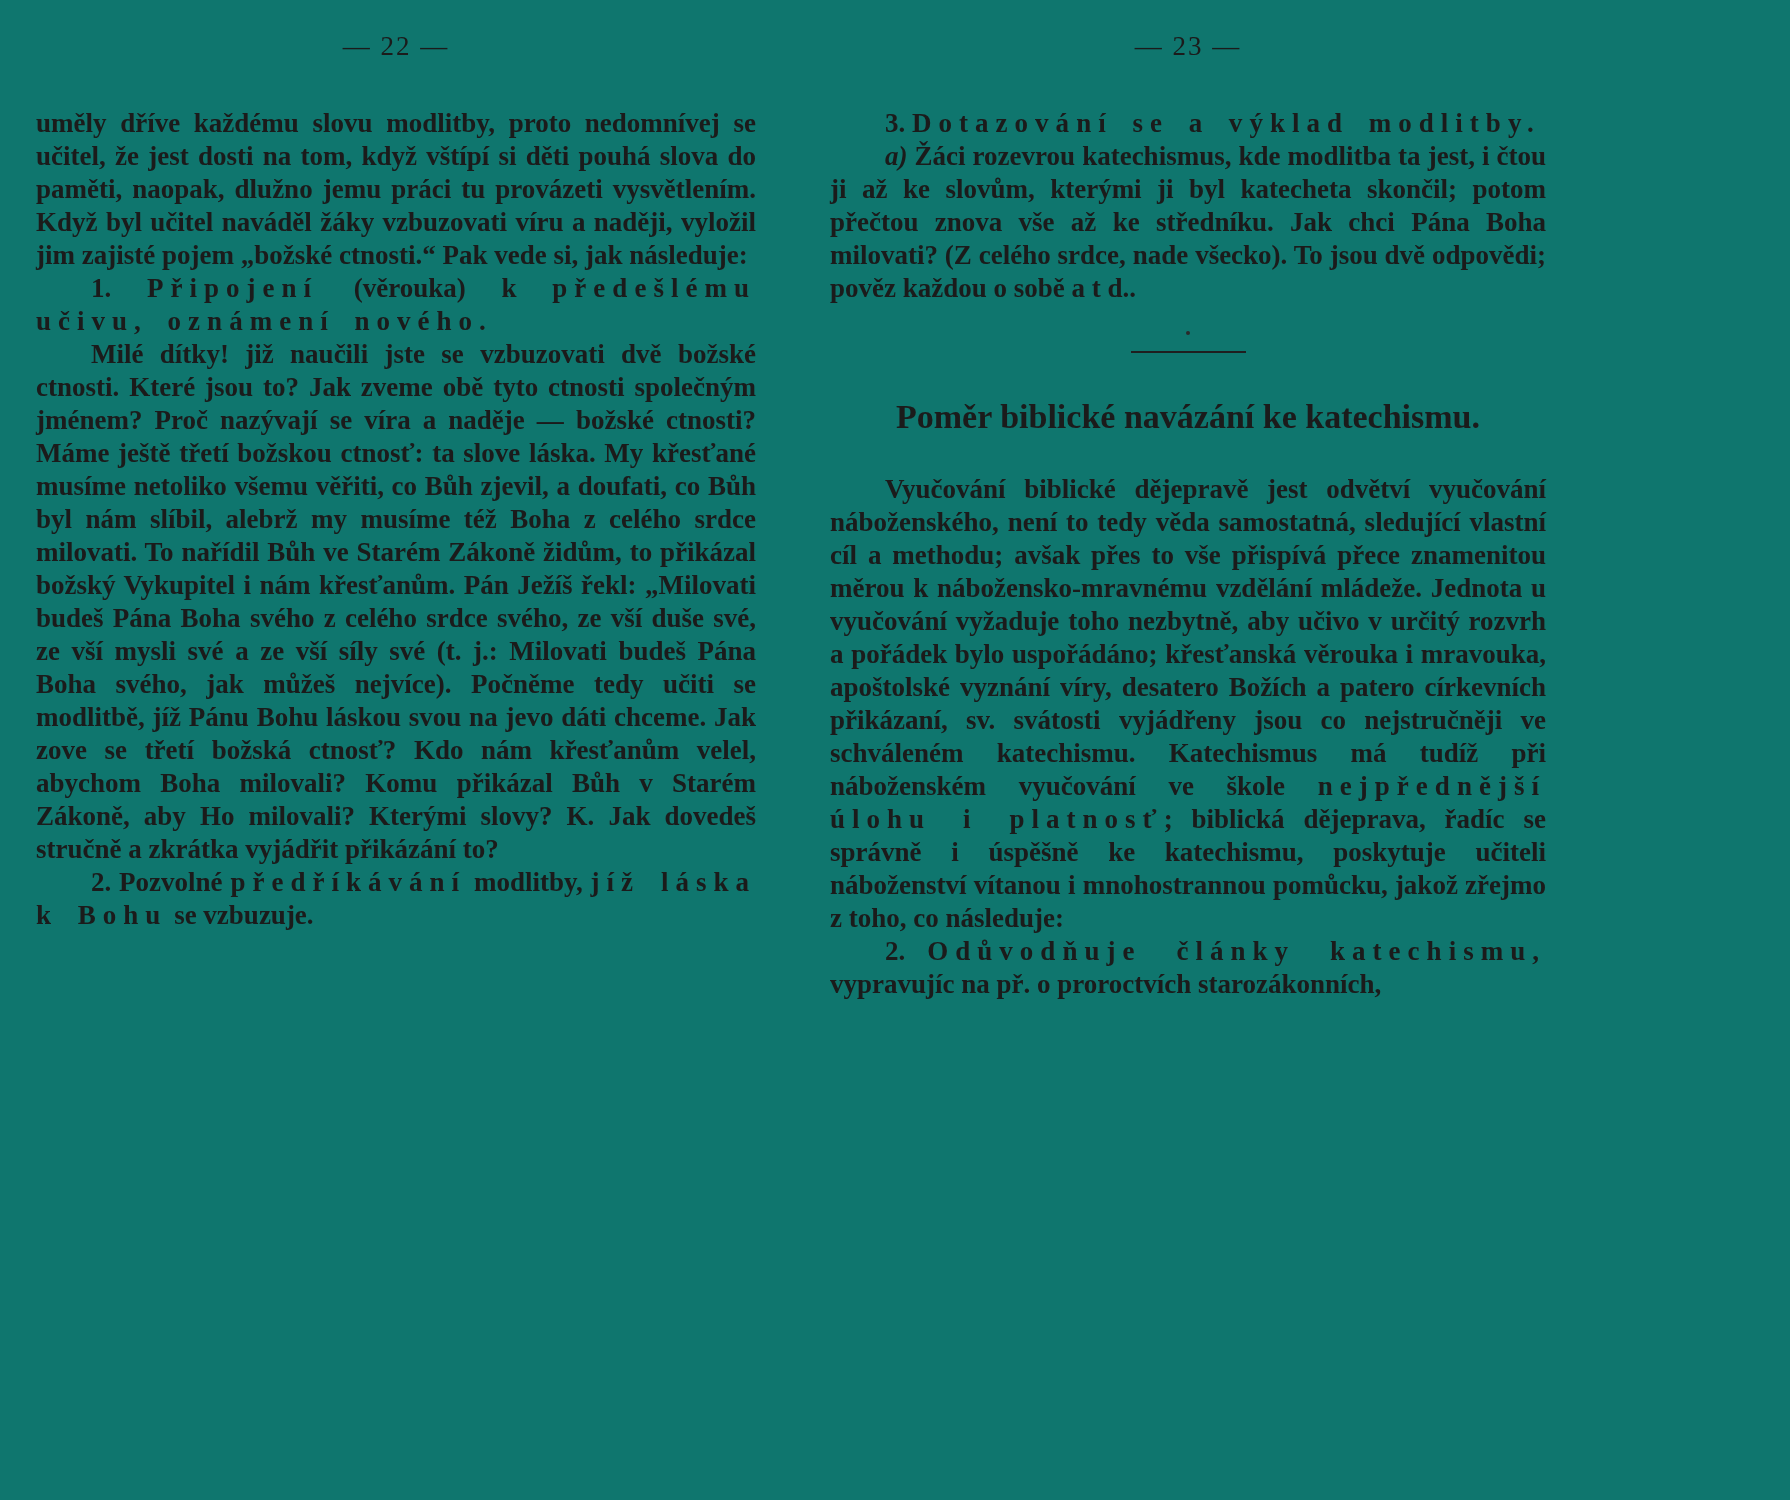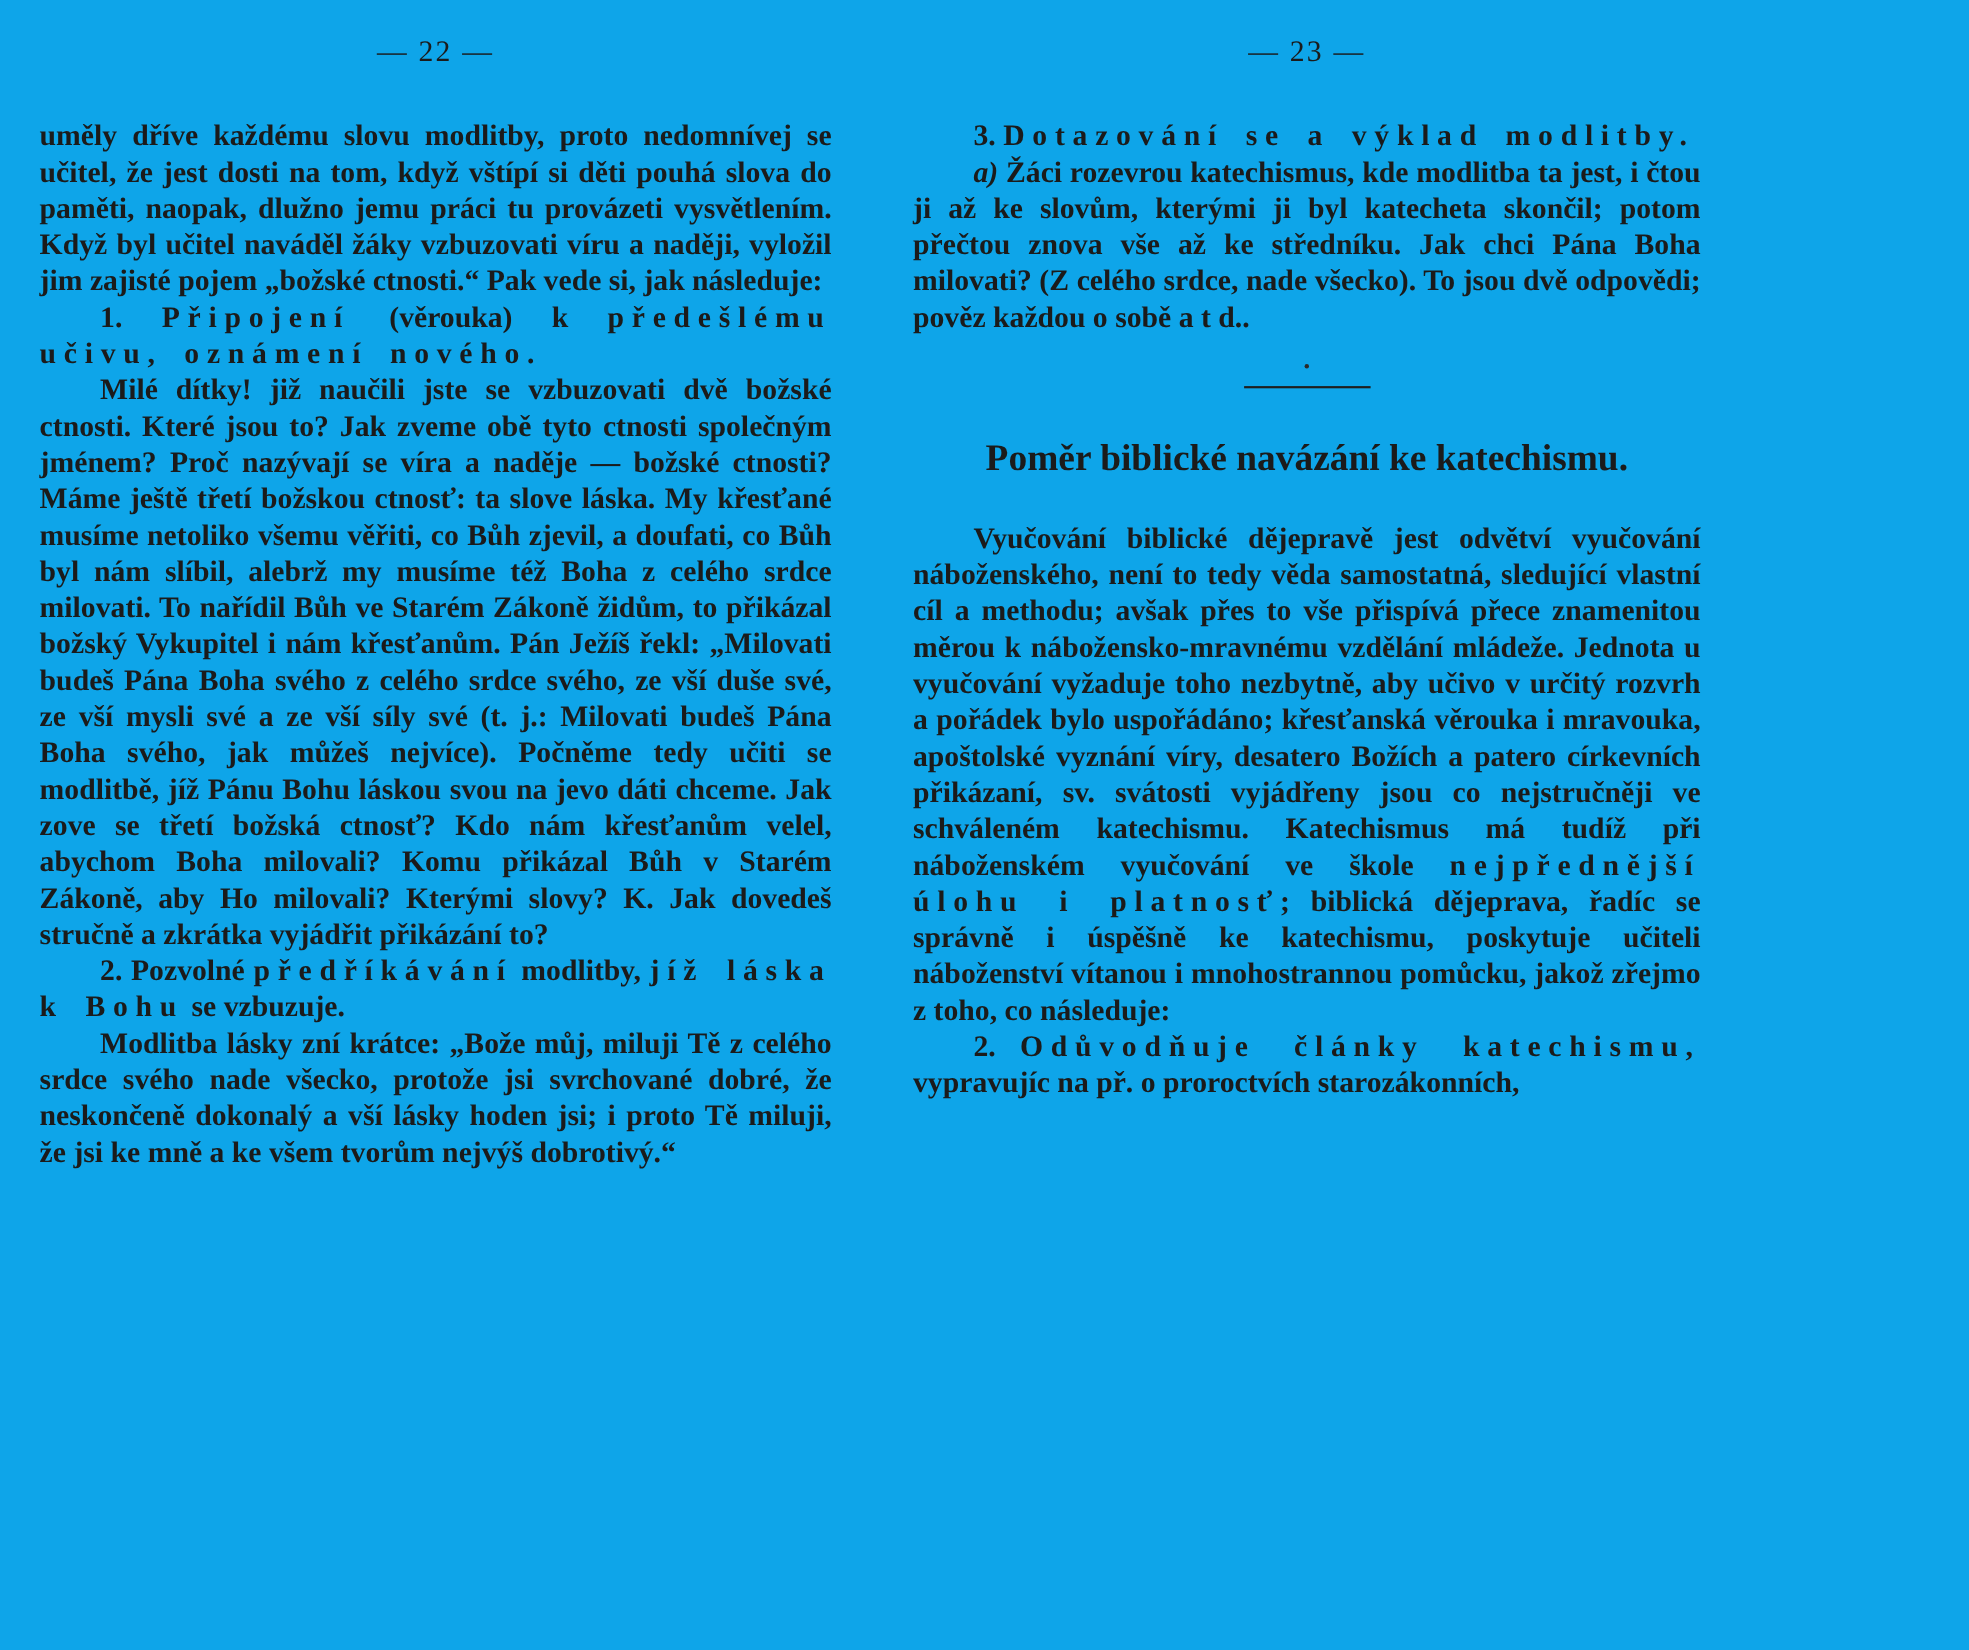--- a/index.html
+++ b/index.html
@@ -4,21 +4,21 @@
 <style>
   html, body {
     margin: 0;
     padding: 0;
     background: #ffffff;
   }
   .scan-page {
     position: relative;
     width: 1790px;
     height: 1500px;
-    background: #0ea5e9;
+    background: #0f766e;
     color: #1b1b1b;
     font-family: "Liberation Serif", "DejaVu Serif", serif;
     font-size: 27px;
     line-height: 33px;
     box-sizing: border-box;
     padding: 30px 0 0 36px;
     overflow: hidden;
   }
   .spread {
     display: flex;
@@ -82,21 +82,20 @@
       <div class="page-num">— 22 —</div>
 
       <p class="para"><span>uměly dříve každému slovu modlitby, proto nedomnívej se učitel, že jest dosti na tom, když vštípí si děti pouhá slova do paměti, naopak, dlužno jemu práci tu provázeti vysvětlením. Když byl učitel naváděl žáky vzbuzovati víru a naději, vyložil jim zajisté pojem „božské ctnosti.“ Pak vede si, jak následuje:</span></p>
 
       <p class="para indent"><span>1. </span><span class="sp">Připojení</span><span> (věrouka) k </span><span class="sp">předešlému učivu, oznámení nového.</span></p>
 
       <p class="para indent"><span>Milé dítky! již naučili jste se vzbuzovati dvě božské ctnosti. Které jsou to? Jak zveme obě tyto ctnosti společným jménem? Proč nazývají se víra a naděje — božské ctnosti? Máme ještě třetí božskou ctnosť: ta slove láska. My křesťané musíme netoliko všemu věřiti, co Bůh zjevil, a doufati, co Bůh byl nám slíbil, alebrž my musíme též Boha z celého srdce milovati. To nařídil Bůh ve Starém Zákoně židům, to přikázal božský Vykupitel i nám křesťanům. Pán Ježíš řekl: „Milovati budeš Pána Boha svého z celého srdce svého, ze vší duše své, ze vší mysli své a ze vší síly své (t. j.: Milovati budeš Pána Boha svého, jak můžeš nejvíce). Počněme tedy učiti se modlitbě, jíž Pánu Bohu láskou svou na jevo dáti chceme. Jak zove se třetí božská ctnosť? Kdo nám křesťanům velel, abychom Boha milovali? Komu přikázal Bůh v Starém Zákoně, aby Ho milovali? Kterými slovy? K. Jak dovedeš stručně a zkrátka vyjádřit přikázání to?</span></p>
 
       <p class="para indent"><span>2. Pozvolné </span><span class="sp">předříkávání</span><span> modlitby, </span><span class="sp">jíž láska k Bohu</span><span> se vzbuzuje.</span></p>
 
-      <p class="para indent"><span>Modlitba lásky zní krátce: „Bože můj, miluji Tě z celého srdce svého nade všecko, protože jsi svrchované dobré, že neskončeně dokonalý a vší lásky hoden jsi; i proto Tě miluji, že jsi ke mně a ke všem tvorům nejvýš dobrotivý.“</span></p>
     </div>
 
     <div class="col col-right">
       <div class="page-num">— 23 —</div>
 
       <p class="para indent"><span>3. </span><span class="sp">Dotazování se a výklad modlitby.</span></p>
 
       <p class="para indent"><span class="it">a)</span><span> Žáci rozevrou katechismus, kde modlitba ta jest, i čtou ji až ke slovům, kterými ji byl katecheta skončil; potom přečtou znova vše až ke středníku. Jak chci Pána Boha milovati? (Z celého srdce, nade všecko). To jsou dvě odpovědi; pověz každou o sobě a t d..</span></p>
 
       <div class="divider-wrap">

